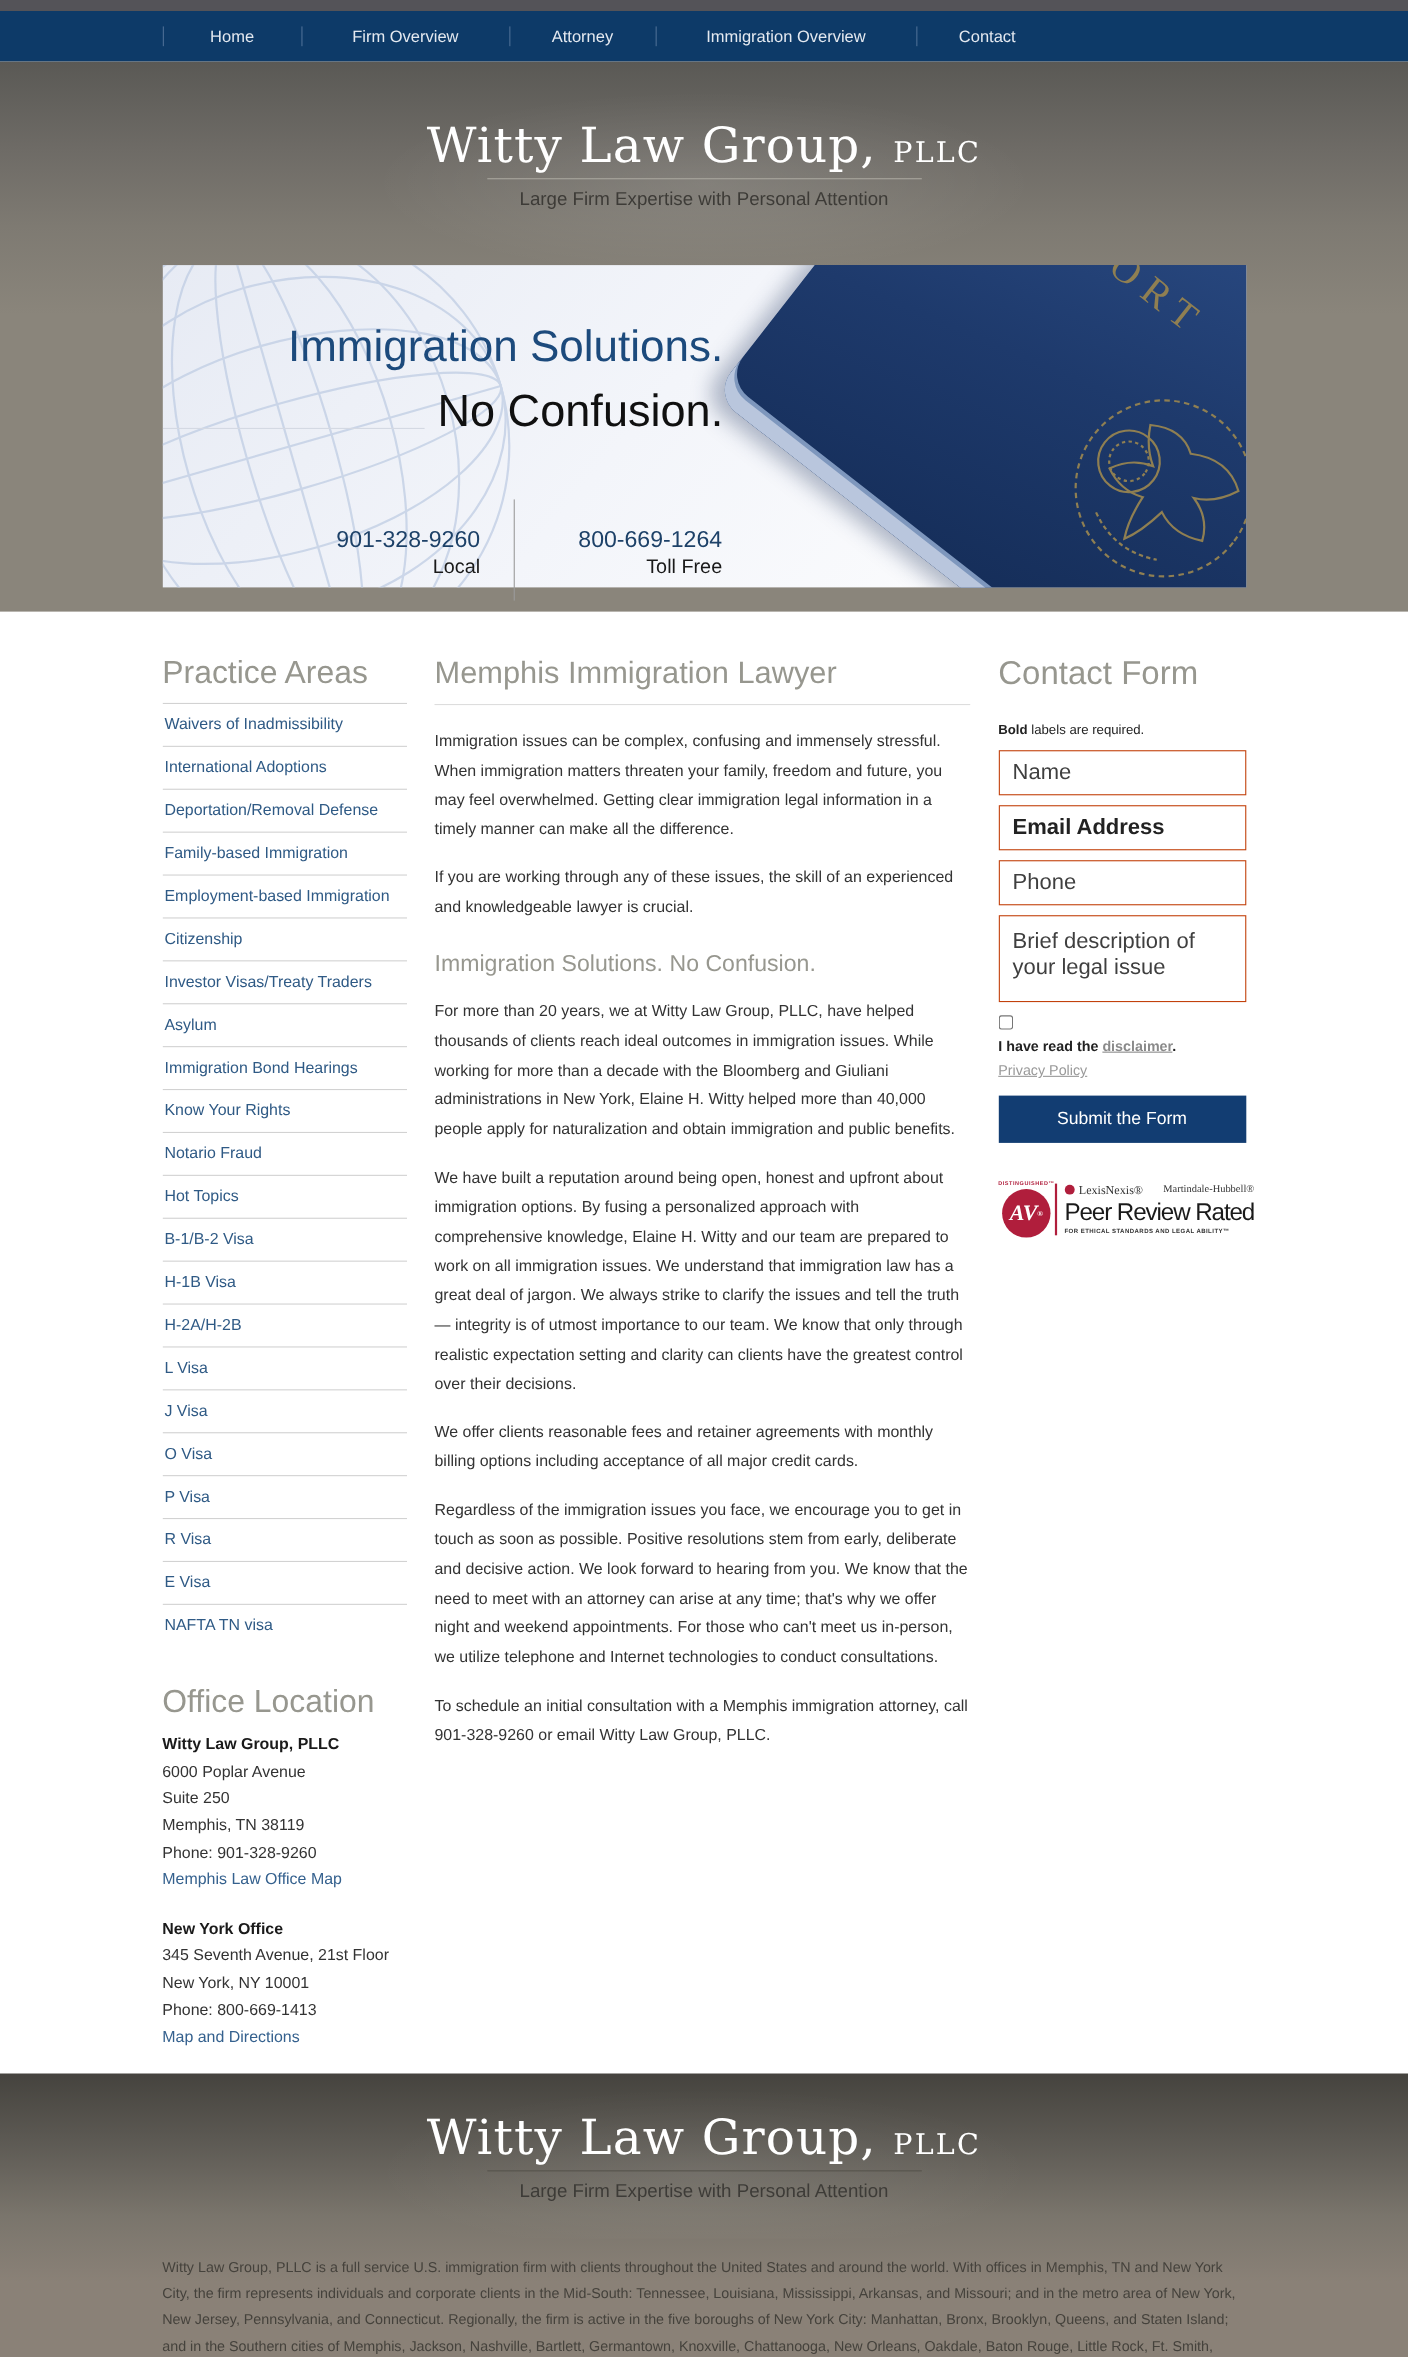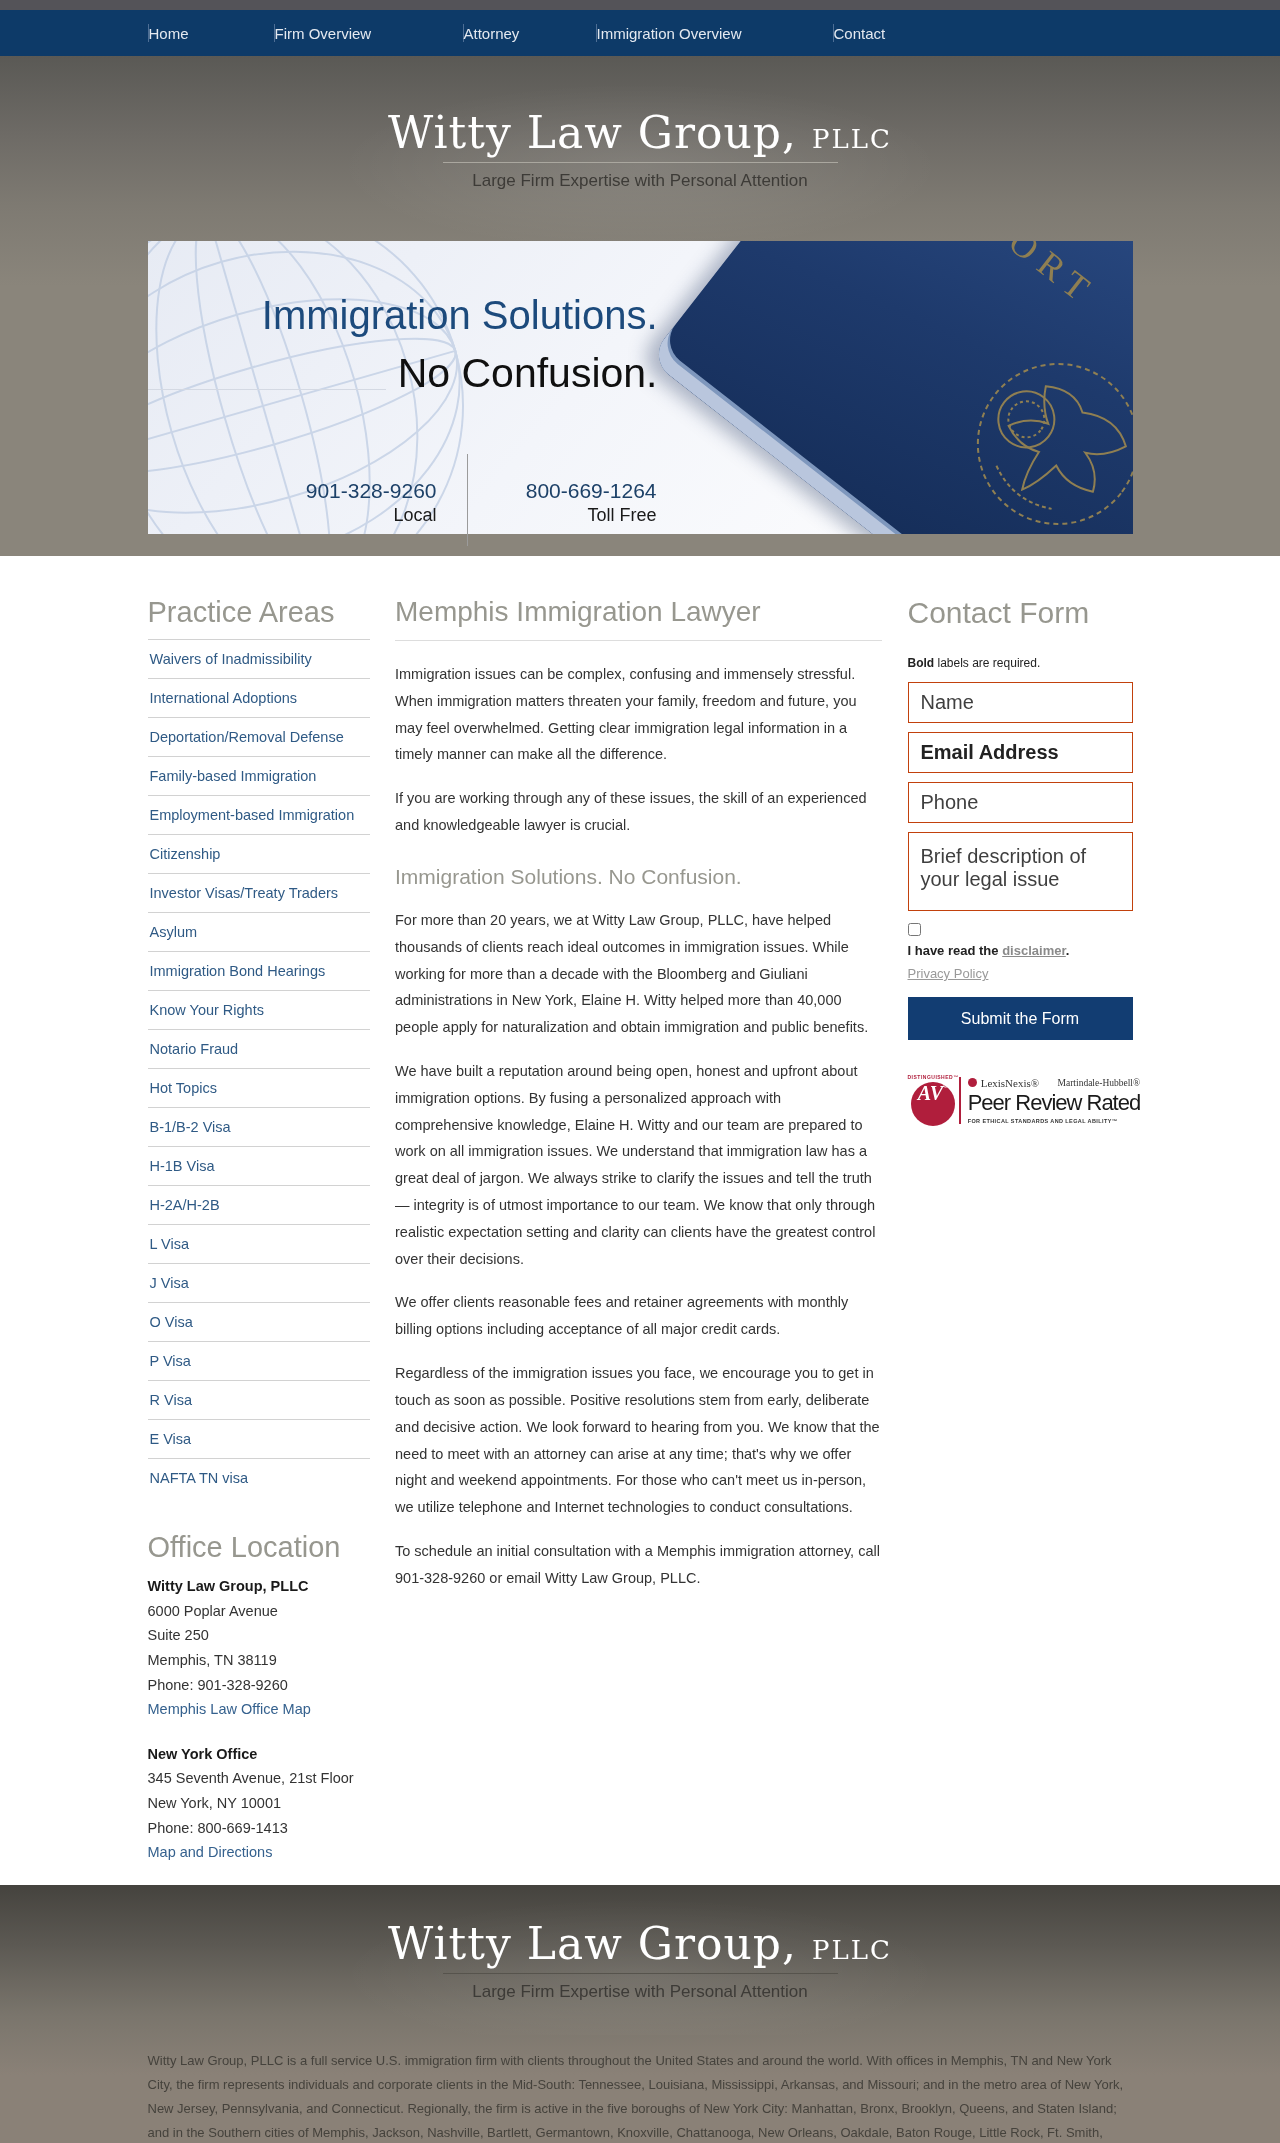--- a/index.html
+++ b/index.html
@@ -4,21 +4,21 @@
 <style>
   * { box-sizing: border-box; }
   body { margin:0; background:#fff; font-family:"Liberation Sans",sans-serif; color:#333; }
   .page { width:1280px; margin:0 auto; overflow:hidden; }
 
   
   .top-strip { height:10px; background:#545358; }
   .nav-bar { height:46px; background:#0d3a68; }
   .nav-inner { width:985px; margin:0 auto; height:100%; display:flex; align-items:center; }
   .nav-sep { width:1px; height:18px; background:#4d6e95; }
-  .nav-item { color:#e4e9f0; font-size:15px; text-decoration:none; text-align:left; display:inline-block; }
+  .nav-item { color:#e4e9f0; font-size:15px; text-decoration:none; text-align:center; display:inline-block; }
   .nav-item.w1{width:125px;} .nav-item.w2{width:188px;} .nav-item.w3{width:132px;} .nav-item.w4{width:236px;} .nav-item.w5{width:128px;}
 
   
   .masthead { background:linear-gradient(180deg,#5a5955 0px,#6e6b66 80px,#7e7a72 150px,#8a857b 230px,#8a857b 100%); padding-bottom:22px; position:relative; }
   .logo-area { height:185px; display:flex; flex-direction:column; justify-content:center; align-items:center;
                background:radial-gradient(ellipse 430px 120px at 50% 60%, rgba(255,255,255,.10), rgba(255,255,255,0) 70%); }
   .logo-title { font-family:"DejaVu Serif","Liberation Serif",serif; font-size:44px; color:#fff; letter-spacing:1px; }
   .logo-title .suffix { font-size:26px; letter-spacing:2px; }
   .logo-rule { width:395px; height:1px; background:#aaa79f; margin:4px auto 8px; }
   .footer .logo-rule { background:#56534c; }
@@ -87,21 +87,21 @@
   .privacy-link { font-size:13px; color:#999; text-decoration:underline; display:inline-block; margin-bottom:16px; }
   .submit-btn { width:100%; height:43px; background:#123d72; color:#fff; border:none; font-size:16px;
                 font-family:"Liberation Sans",sans-serif; cursor:pointer; }
 
   
   .badge { margin-top:34px; display:flex; align-items:center; }
   .badge-left { width:58px; text-align:center; }
   .distinguished { font-size:5px; font-weight:bold; color:#b01e3c; letter-spacing:.5px; margin-bottom:2px; white-space:nowrap; }
   .av-circle { width:44px; height:44px; margin:0 auto; border-radius:50%; background:#b01e3c; color:#fff;
                font-family:"Liberation Serif",serif; font-style:italic; font-size:20px; font-weight:bold;
-               display:flex; align-items:flex-start; justify-content:center; }
+               display:flex; align-items:center; justify-content:center; }
   .av-circle sup { font-size:7px; }
   .badge-right { border-left:2px solid #b01e3c; padding-left:7px; flex:1; }
   .badge-top-row { display:flex; align-items:center; gap:4px; font-family:"Liberation Serif",serif; }
   .ln-dot { width:9px; height:9px; border-radius:50%; background:#b01e3c; flex:none; }
   .lexis { font-size:11px; color:#333; }
   .mh { font-size:9.5px; color:#333; margin-left:auto; }
   .prr { font-size:22px; color:#1a1a1a; letter-spacing:-1px; margin:1px 0 2px; white-space:nowrap; }
   .badge-small { font-size:5.5px; font-weight:bold; color:#333; letter-spacing:.4px; white-space:nowrap; }
 
   

